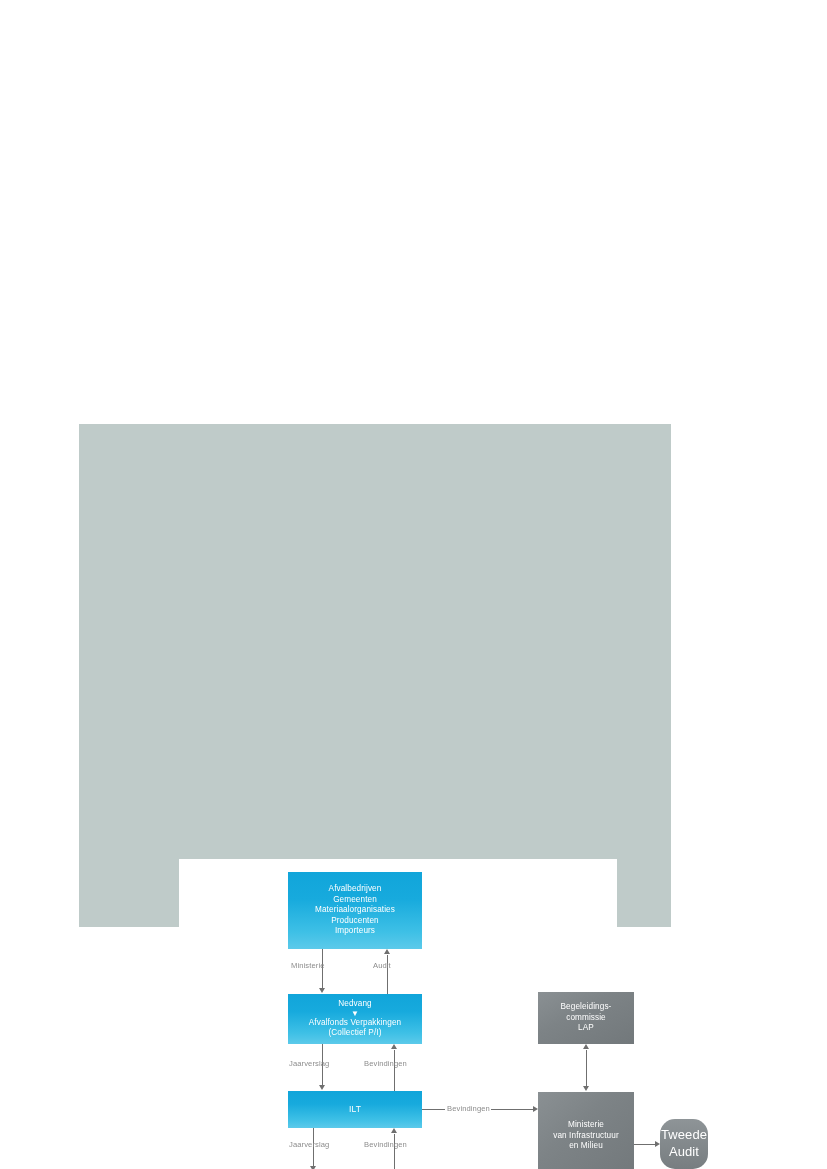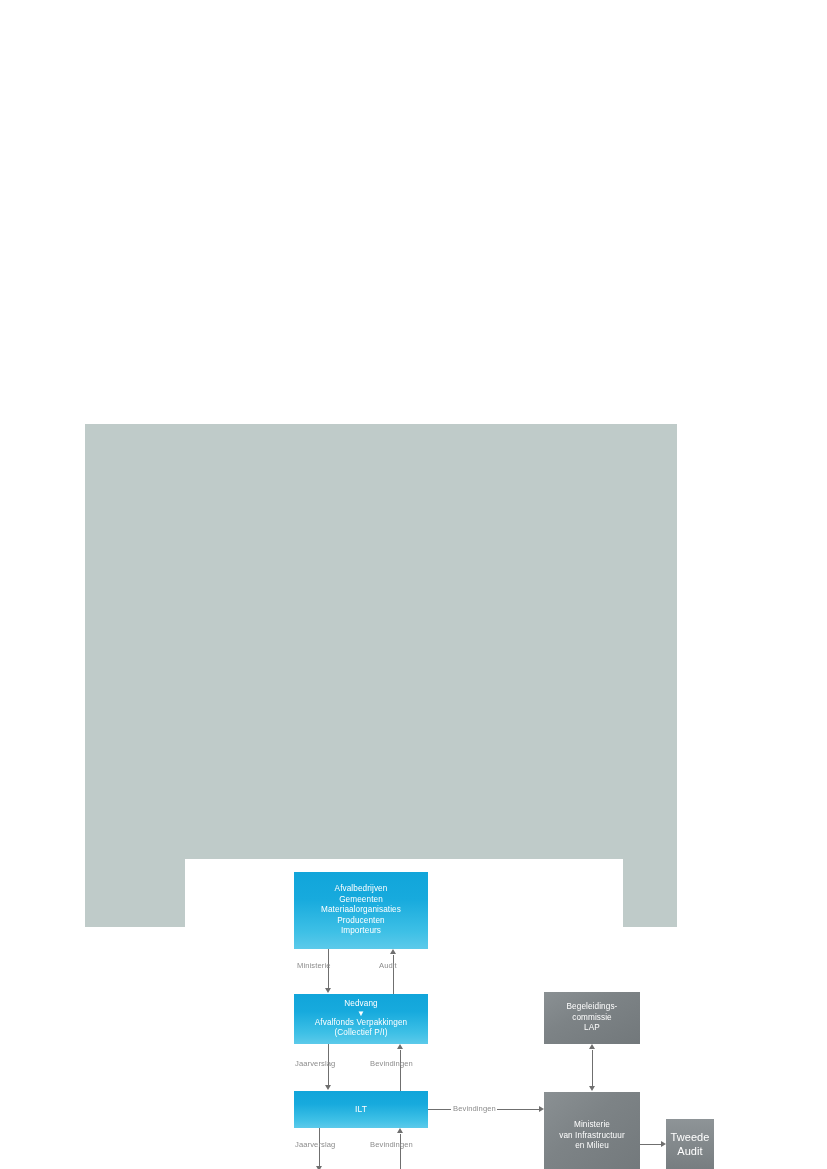--- a/index.html
+++ b/index.html
@@ -18,21 +18,21 @@
 
   
   #page {
     position: absolute;
     left: 0; top: 0;
     width: 827px;
     height: 1169px;
   }
   #gray-panel {
     position: absolute;
-    left: 85px;
+    left: 79px;
     top: 424px;
     width: 592px;
     height: 503px;
     background: #bfcbc9;
   }
   #white-canvas {
     position: absolute;
     left: 100px;
     top: 435px;
     width: 438px;
@@ -73,21 +73,21 @@
     background: linear-gradient(to bottom, #8e9497 0%, #82888b 55%, #777d80 100%);
   }
 
   
   #node-stakeholders { left: 109px; top: 13px;  width: 134px; height: 77px; font-size: 8.2px; }
   #node-nedvang     { left: 109px; top: 135px; width: 134px; height: 50px; font-size: 8.2px; }
   #node-ilt         { left: 109px; top: 232px; width: 134px; height: 37px; font-size: 8.5px; }
 
   #node-lap         { left: 359px; top: 133px; width: 96px;  height: 52px; font-size: 8.2px; }
   #node-ministerie  { left: 359px; top: 233px; width: 96px;  height: 88px; font-size: 8.2px; }
-  #node-tweedekamer { left: 481px; top: 260px; width: 48px;  height: 50px; font-size: 11px; }
+  #node-tweedekamer { left: 481px; top: 260px; width: 48px;  height: 50px; font-size: 13px; border-radius: 15px; }
 
   
   .inline-arrow {
     display: block;
     font-size: 8px;
     line-height: 0.85;
     color: #ffffff;
     margin: 1px 0 0 0;
   }
 

